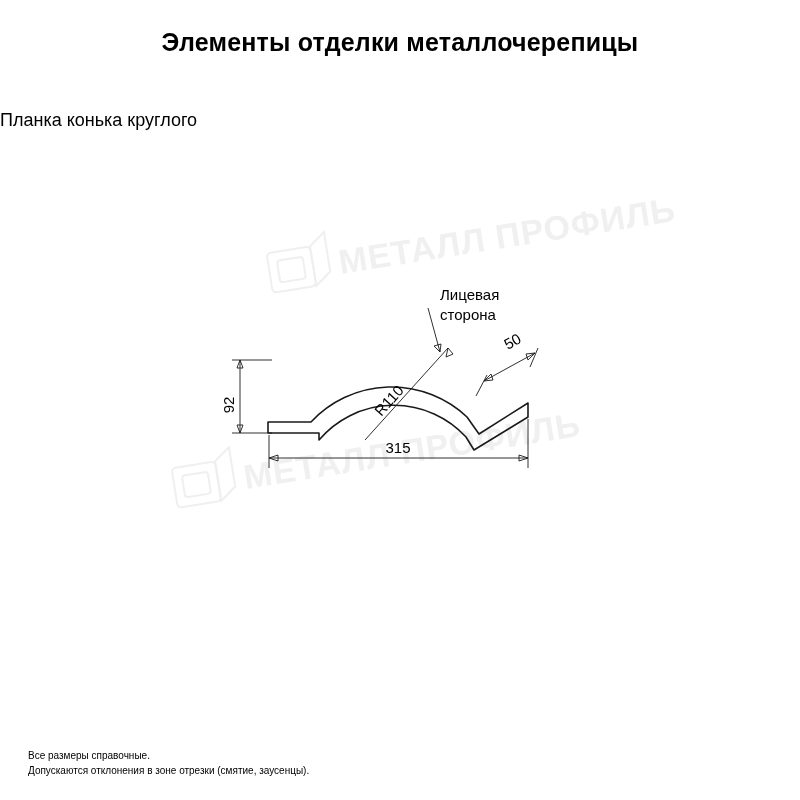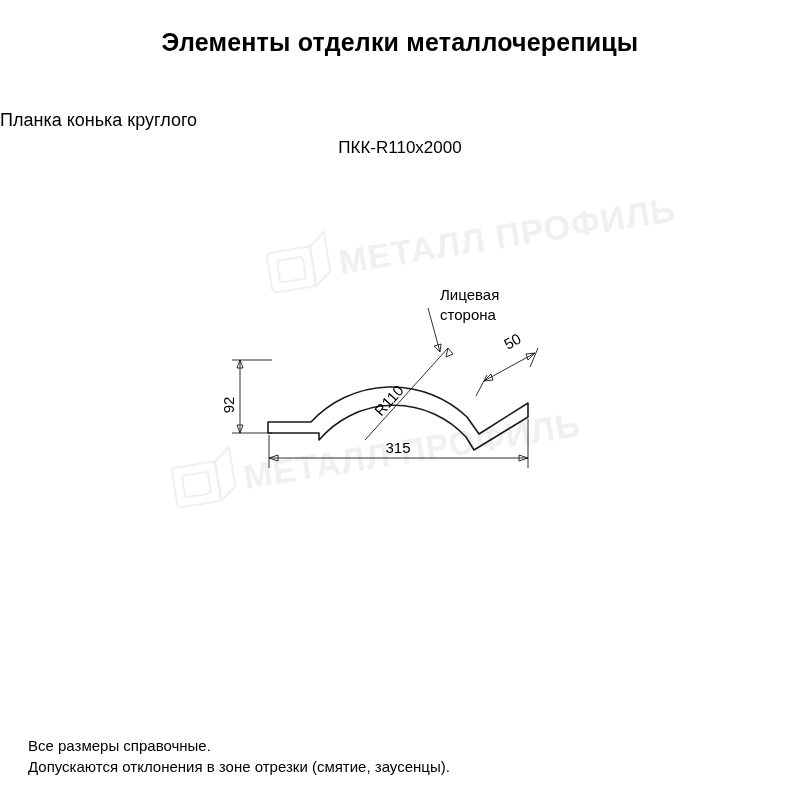--- a/index.html
+++ b/index.html
@@ -50,21 +50,21 @@
     position: absolute;
     top: 200px;
     left: 0;
     width: 800px;
     height: 400px;
   }
   .footer {
     position: absolute;
     left: 28px;
     bottom: 22px;
-    font-size: 15px;
+    font-size: 10px;
     line-height: 1.45;
   }
   .footer div {
     white-space: nowrap;
   }
   svg { display: block; }
   .wm {
     fill: none;
     stroke: #efefef;
     stroke-width: 2;
@@ -99,21 +99,20 @@
     fill: #000;
   }
 </style>
 </head>
 <body>
 
 <div class="page">
 
   <div class="title">Элементы отделки металлочерепицы</div>
   <div class="subtitle">Планка конька круглого</div>
-  <div class="code">ПКК-R110x2000</div>
 
   <div class="drawing">
     <svg width="800" height="400" viewBox="0 0 800 400">
 
       <g transform="translate(270,75) rotate(-9)">
         <g class="wm">
           <rect x="0" y="-22" width="44" height="40" rx="4"></rect>
           <rect x="9" y="-13" width="26" height="22" rx="3"></rect>
           <path d="M44 -22 L60 -34 L60 6 L44 18 Z"></path>
         </g>

